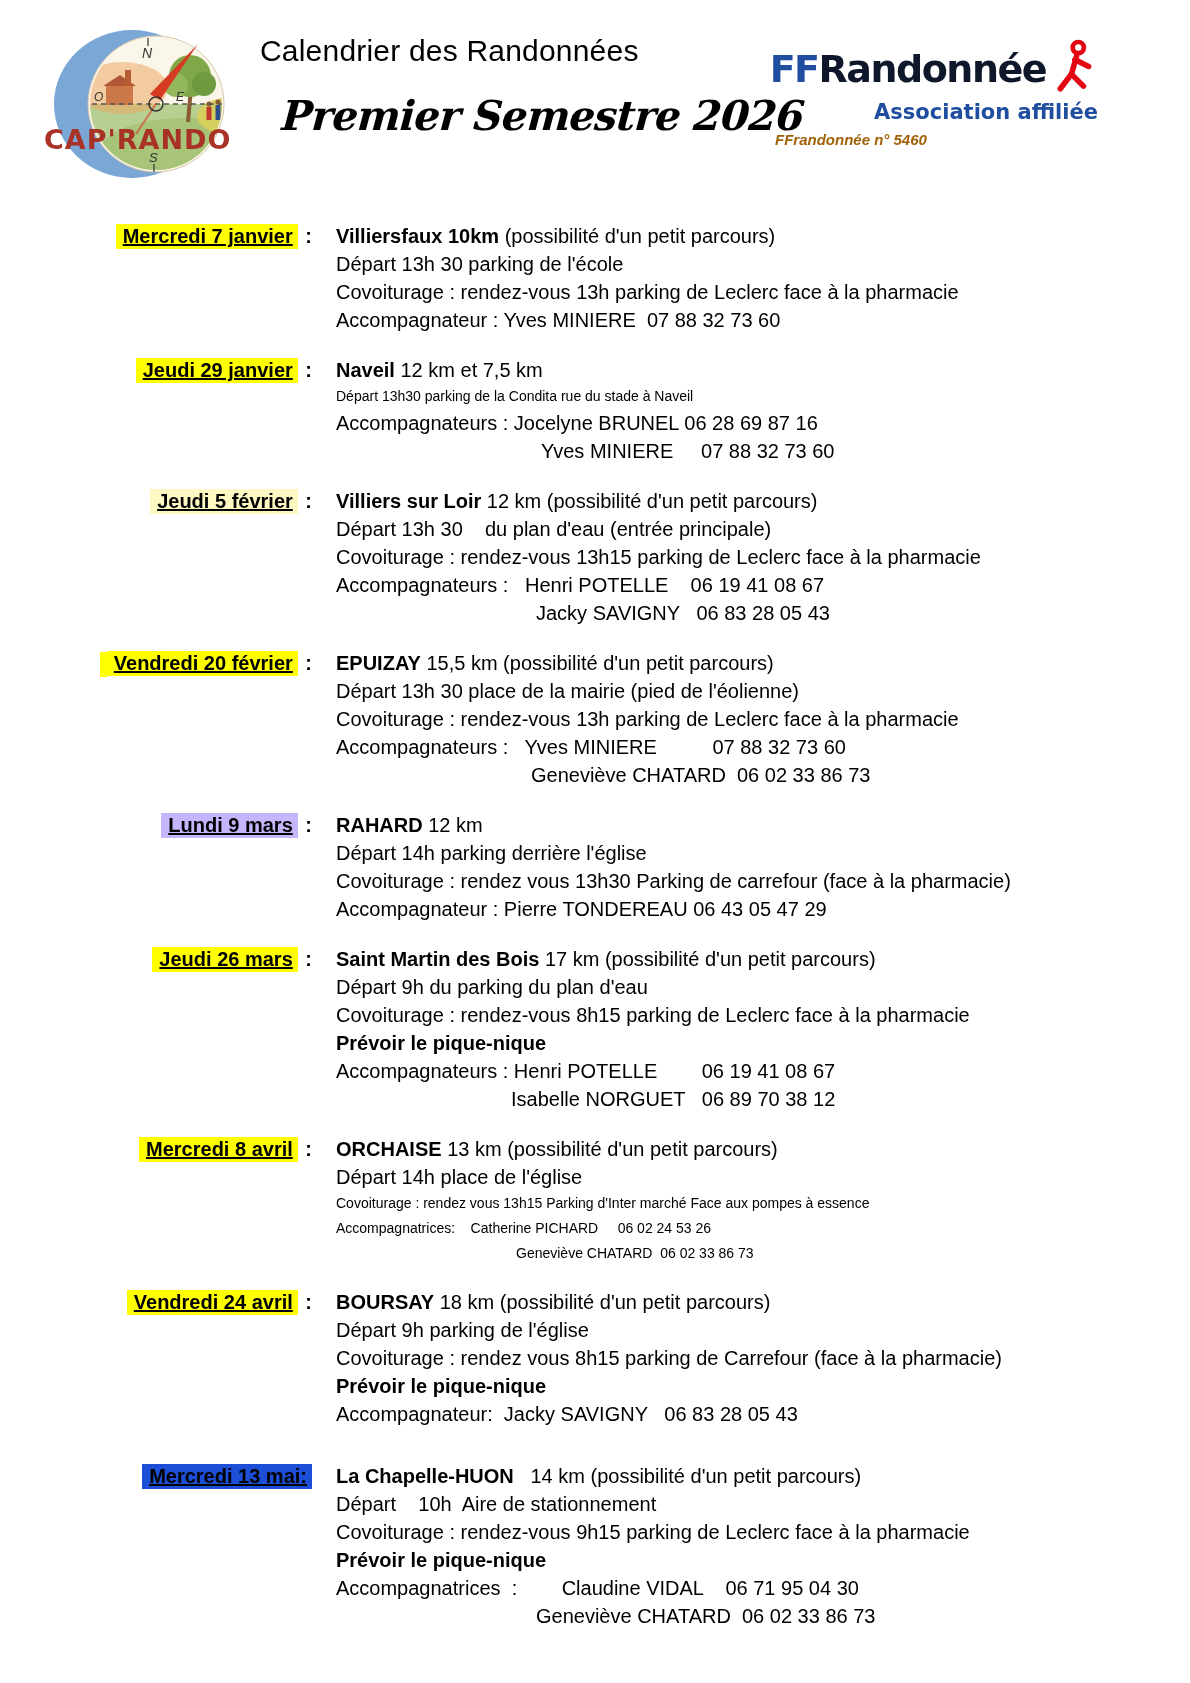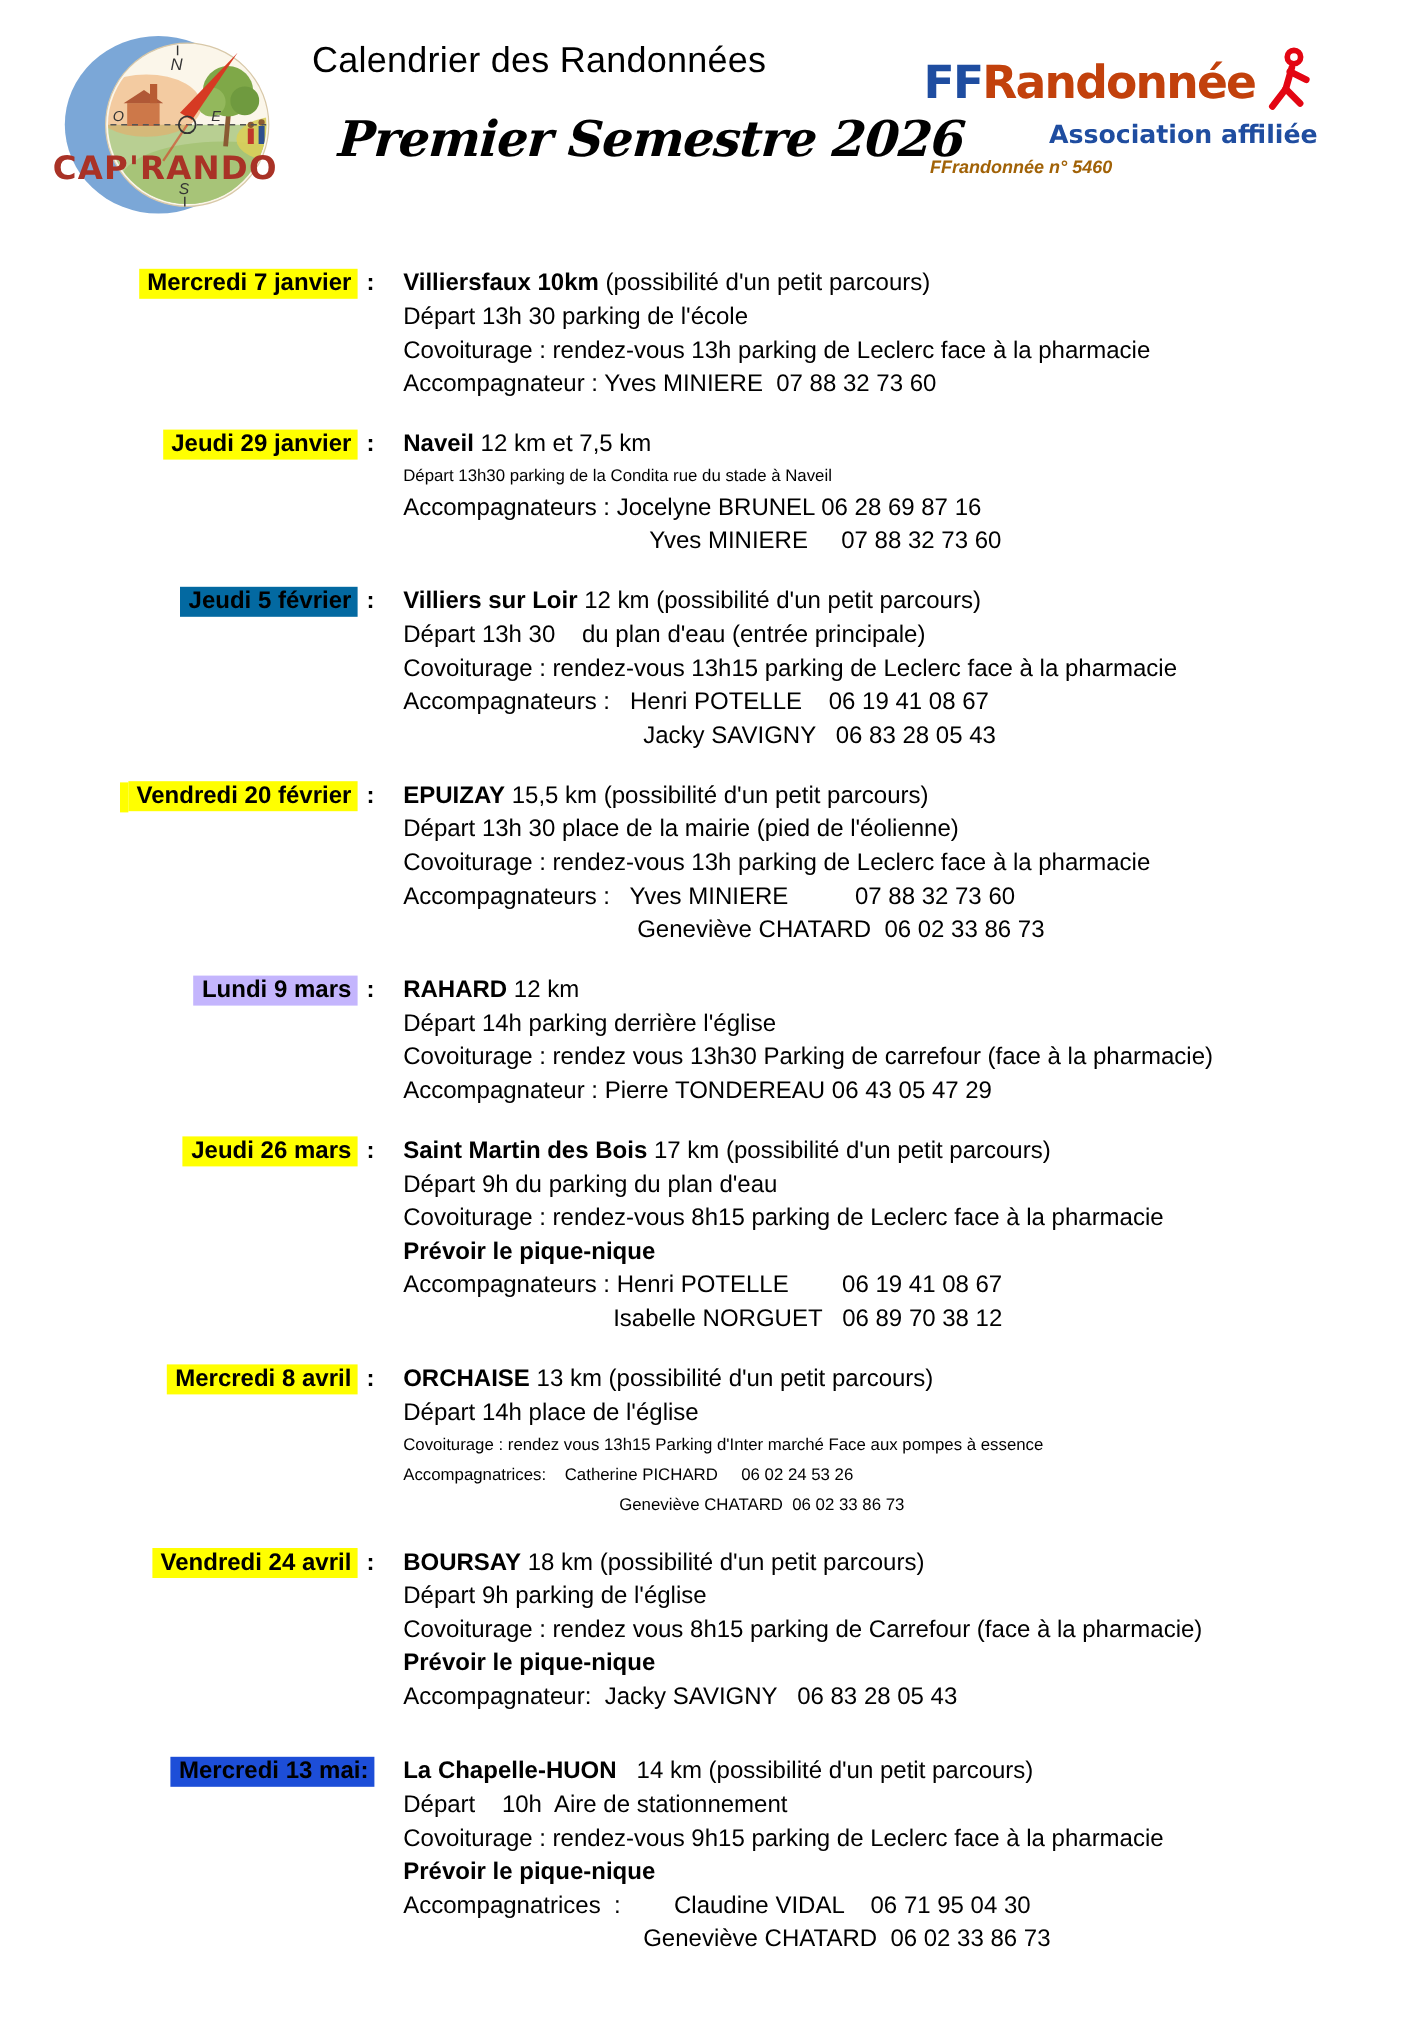--- a/index.html
+++ b/index.html
@@ -41,21 +41,21 @@
     margin-top:7px;margin-left:5px;
   }
   
   .entries{position:absolute;left:0;top:222px;width:1160px;}
   .entry{display:flex;margin-bottom:22px;position:relative;}
   .entry.last-gap{margin-top:34px;}
   .date-cell{
     flex:0 0 312px;width:312px;text-align:right;
     font-weight:bold;font-size:20px;line-height:28px;white-space:pre;
   }
-  .date-hl{background:#ffff00;padding:1px 5px 2px 7px;}
+  .date-hl{background:#ffff00;padding:1px 5px 2px 7px;text-decoration:underline;}
   .date-suffix{padding-left:2px;}
   .content-cell{flex:1;padding-left:24px;font-size:20px;}
   .line{white-space:pre-wrap;line-height:28px;}
   .line .b{font-weight:bold;}
   .line.small{font-size:14px;line-height:25px;}
   .tick{
     position:absolute;left:100px;top:3px;width:7px;height:25px;
     background:#ffff00;
   }
 </style>
@@ -111,21 +111,21 @@
       <text x="8" y="121" font-size="27" font-weight="bold" letter-spacing="1" fill="#a93226" font-family="DejaVu Sans, sans-serif">CAP'RANDO</text>
     </svg>
   </div>
 
   <div class="page-title">Calendrier des Randonnées</div>
   <div class="page-subtitle">Premier Semestre 2026</div>
 
   <div class="ffr">
     <div class="ffr-word">
       <span class="ffr-ff" style="color:#1f4da0">FF</span>
-      <span class="ffr-rest" style="color:#c2410c">Randonnée</span>
+      <span class="ffr-rest" style="color:#0f172a">Randonnée</span>
       <svg class="walker" viewBox="0 0 60 70">
         <g stroke="#e30613" stroke-width="6.5" stroke-linecap="round" fill="none">
           <circle cx="35" cy="10" r="6.5" stroke-width="5.5"></circle>
           <path d="M33 20 L27 41"></path>
           <path d="M31 24 L47 32"></path>
           <path d="M27 41 L41 55"></path>
           <path d="M27 41 L14 58"></path>
         </g>
       </svg>
     </div>
@@ -146,21 +146,21 @@
       <div class="entry">
         <div class="date-cell"><span class="date-hl" style="background: rgb(255, 255, 0);">Jeudi 29 janvier</span><span class="date-suffix"> :</span></div>
         <div class="content-cell">
           <div class="line"><span class="b">Naveil</span><span> 12 km et 7,5 km</span></div>
           <div class="line small"><span>Départ 13h30 parking de la Condita rue du stade à Naveil</span></div>
           <div class="line"><span>Accompagnateurs : Jocelyne BRUNEL 06 28 69 87 16</span></div>
           <div class="line" style="padding-left: 205px;"><span>Yves MINIERE     07 88 32 73 60</span></div>
         </div>
       </div>
       <div class="entry">
-        <div class="date-cell"><span class="date-hl" style="background: #0369a1;">Jeudi 5 février</span><span class="date-suffix"> :</span></div>
+        <div class="date-cell"><span class="date-hl" style="background: #fef9c3;">Jeudi 5 février</span><span class="date-suffix"> :</span></div>
         <div class="content-cell">
           <div class="line"><span class="b">Villiers sur Loir</span><span> 12 km (possibilité d'un petit parcours)</span></div>
           <div class="line"><span>Départ 13h 30    du plan d'eau (entrée principale)</span></div>
           <div class="line"><span>Covoiturage : rendez-vous 13h15 parking de Leclerc face à la pharmacie</span></div>
           <div class="line"><span>Accompagnateurs :   Henri POTELLE    06 19 41 08 67</span></div>
           <div class="line" style="padding-left: 200px;"><span>Jacky SAVIGNY   06 83 28 05 43</span></div>
         </div>
       </div>
       <div class="entry">
         <span class="tick" style="background: rgb(255, 255, 0);"></span>

